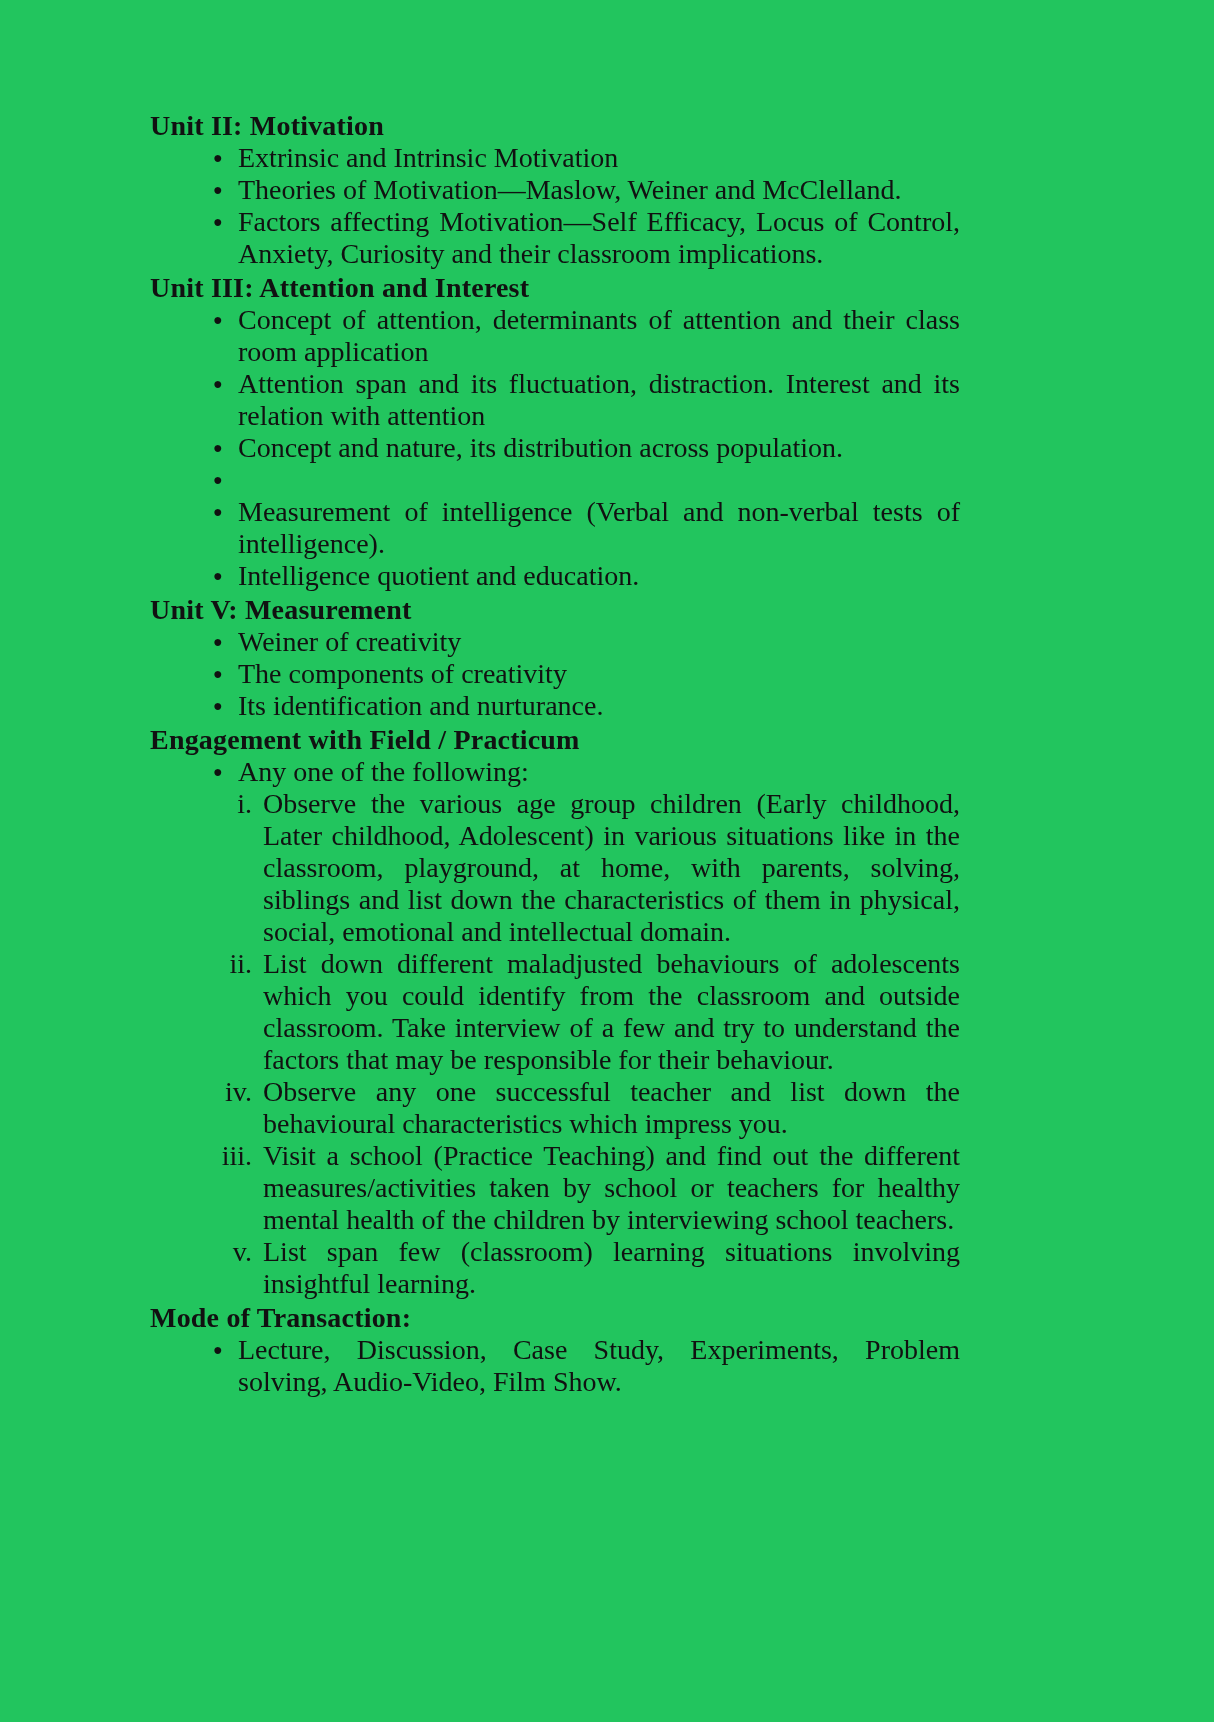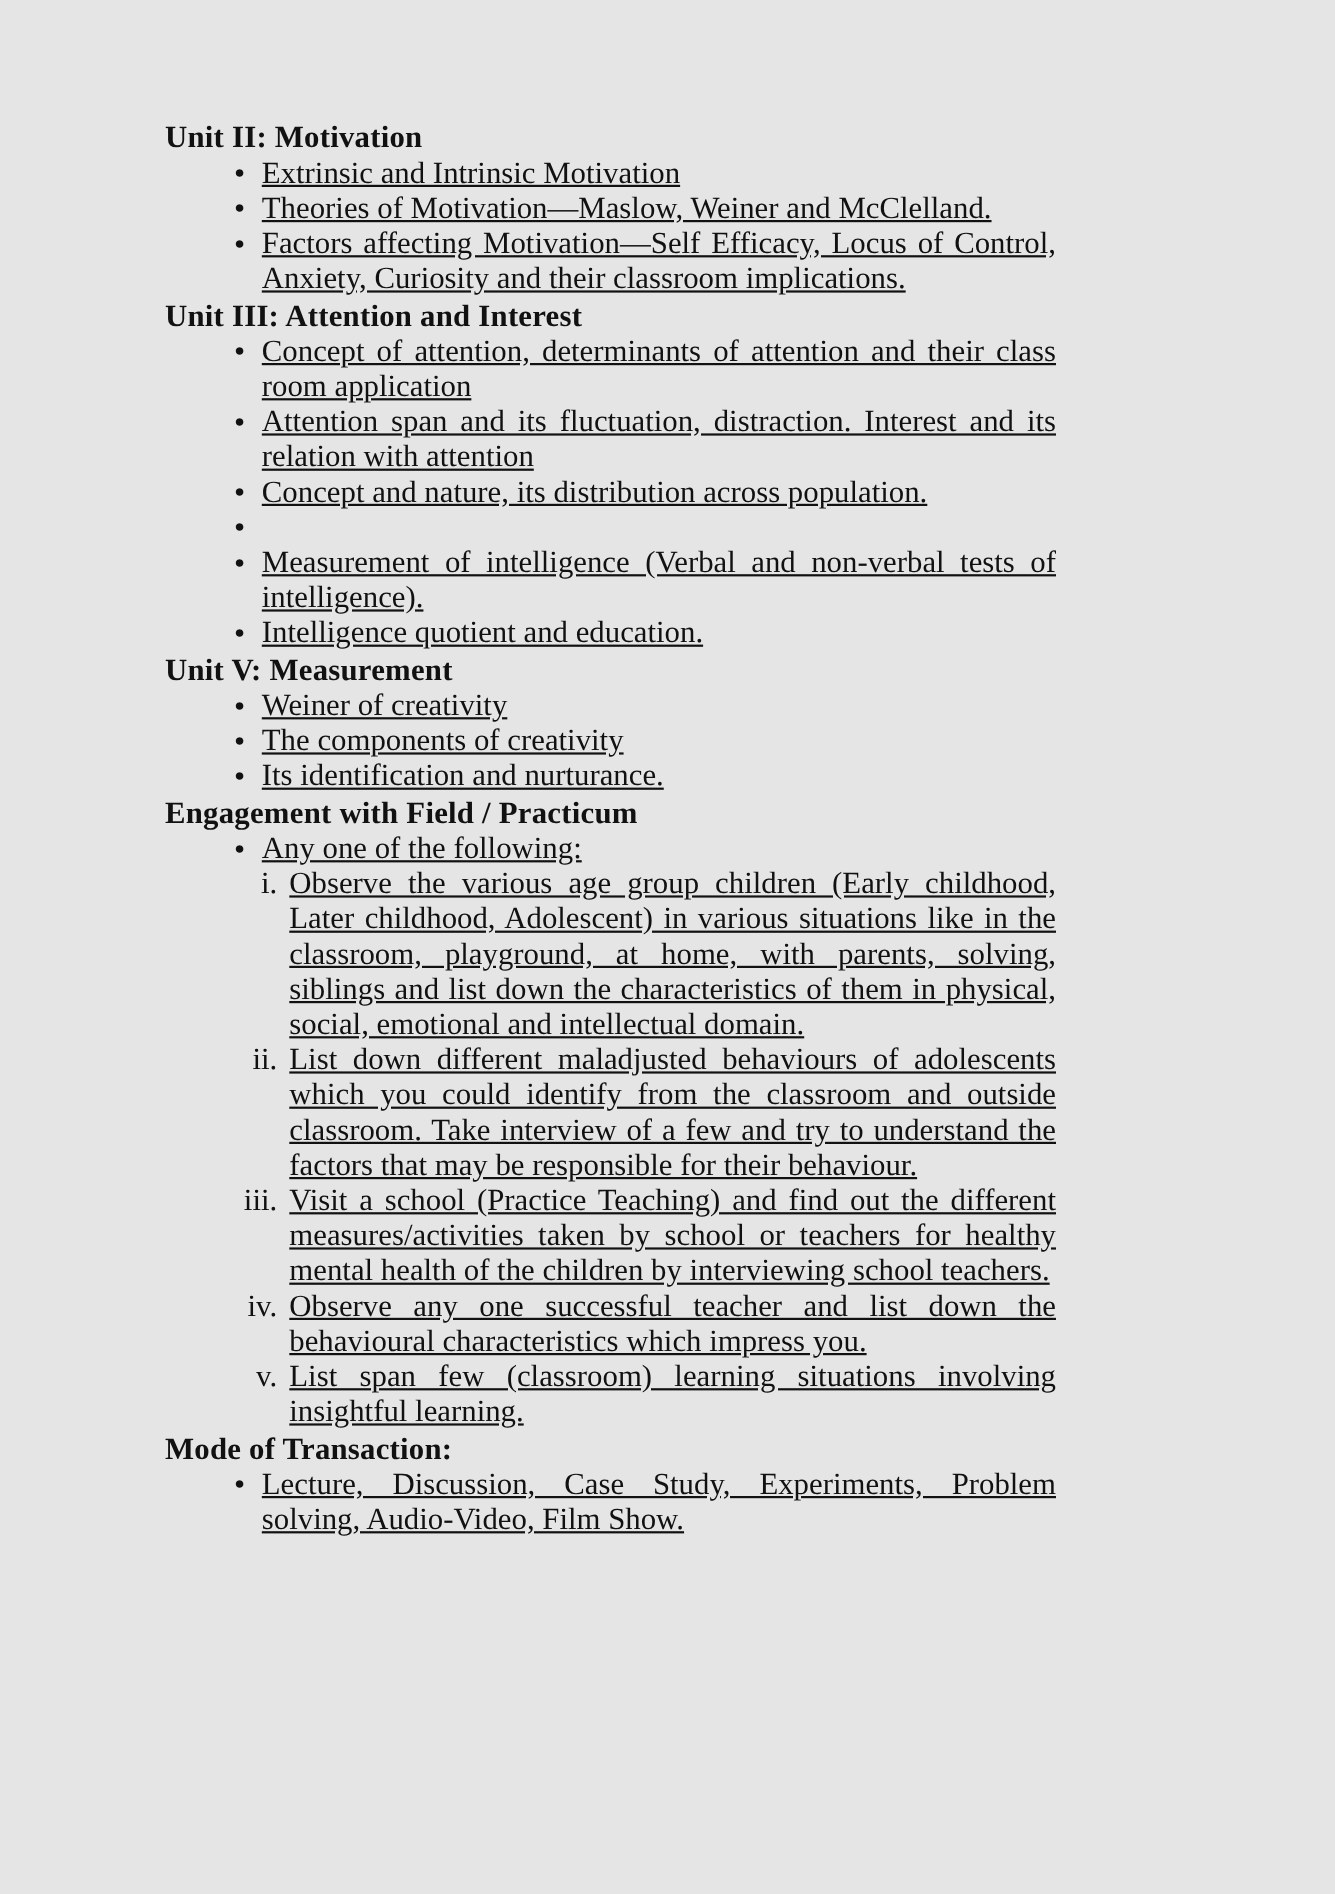--- a/index.html
+++ b/index.html
@@ -5,21 +5,21 @@
   html, body {
     margin: 0;
     padding: 0;
     background: #ffffff;
   }
   .page {
     position: relative;
     width: 1214px;
     height: 1722px;
     box-sizing: border-box;
-    background: #e5e5e5;
+    background: #22c55e;
     color: #111111;
     font-family: "Liberation Serif", "DejaVu Serif", serif;
     font-size: 28px;
     line-height: 32px;
     padding: 110px 254px 0 150px;
     overflow: hidden;
   }
   .section-heading {
     font-weight: bold;
     margin-top: 2px;
@@ -42,21 +42,20 @@
   }
   .roman-item .marker {
     flex: 0 0 102px;
     text-align: right;
     margin-right: 11px;
   }
   .item-text {
     flex: 1;
     text-align: justify;
     text-align-last: left;
-    text-decoration: underline;
   }
 </style>
 </head>
 <body>
 
 <div class="page">
   <div id="content">
       <div class="section">
         <div class="section-heading">Unit II: Motivation</div>
         <div class="list-item bullet-item">
@@ -123,26 +122,26 @@
         </div>
         <div class="list-item roman-item">
           <span class="marker">i.</span>
           <span class="item-text">Observe the various age group children (Early childhood, Later childhood, Adolescent) in various situations like in the classroom, playground, at home, with parents, solving, siblings and list down the characteristics of them in physical, social, emotional and intellectual domain.</span>
         </div>
         <div class="list-item roman-item">
           <span class="marker">ii.</span>
           <span class="item-text">List down different maladjusted behaviours of adolescents which you could identify from the classroom and outside classroom. Take interview of a few and try to understand the factors that may be responsible for their behaviour.</span>
         </div>
         <div class="list-item roman-item">
+          <span class="marker">iv.</span>
+          <span class="item-text">Observe any one successful teacher and list down the behavioural characteristics which impress you.</span>
+        </div>
+        <div class="list-item roman-item">
           <span class="marker">iii.</span>
           <span class="item-text">Visit a school (Practice Teaching) and find out the different measures/activities taken by school or teachers for healthy mental health of the children by interviewing school teachers.</span>
-        </div>
-        <div class="list-item roman-item">
-          <span class="marker">iv.</span>
-          <span class="item-text">Observe any one successful teacher and list down the behavioural characteristics which impress you.</span>
         </div>
         <div class="list-item roman-item">
           <span class="marker">v.</span>
           <span class="item-text">List span few (classroom) learning situations involving insightful learning.</span>
         </div>
       </div>
       <div class="section">
         <div class="section-heading">Mode of Transaction:</div>
         <div class="list-item bullet-item">
           <span class="marker">●</span>

